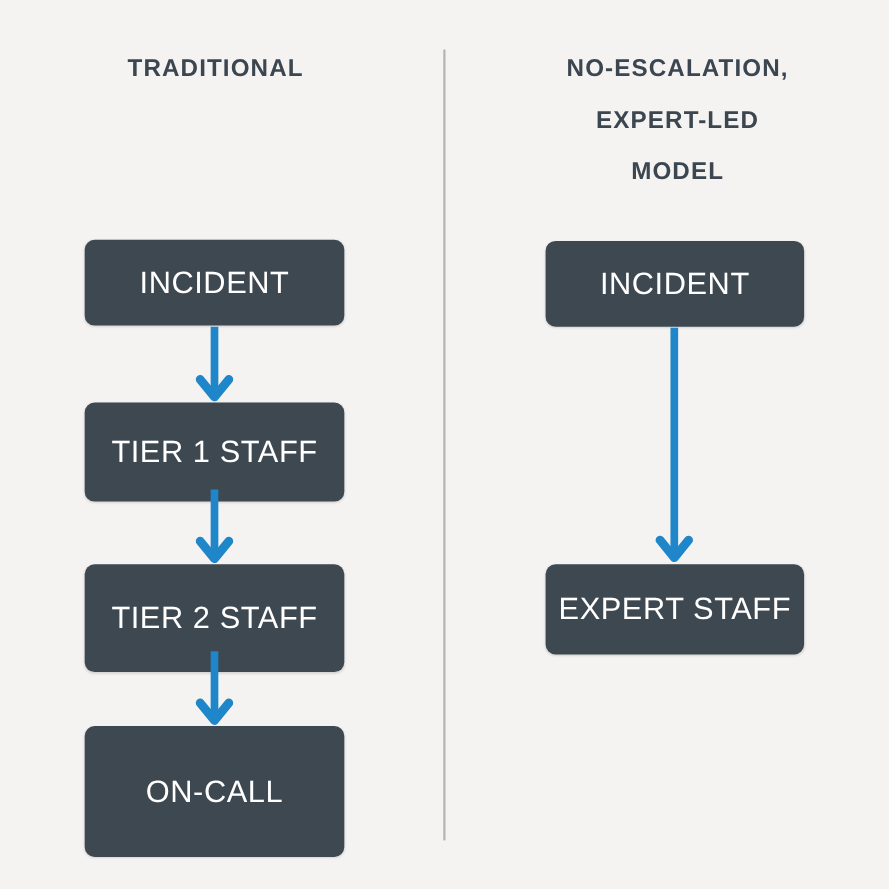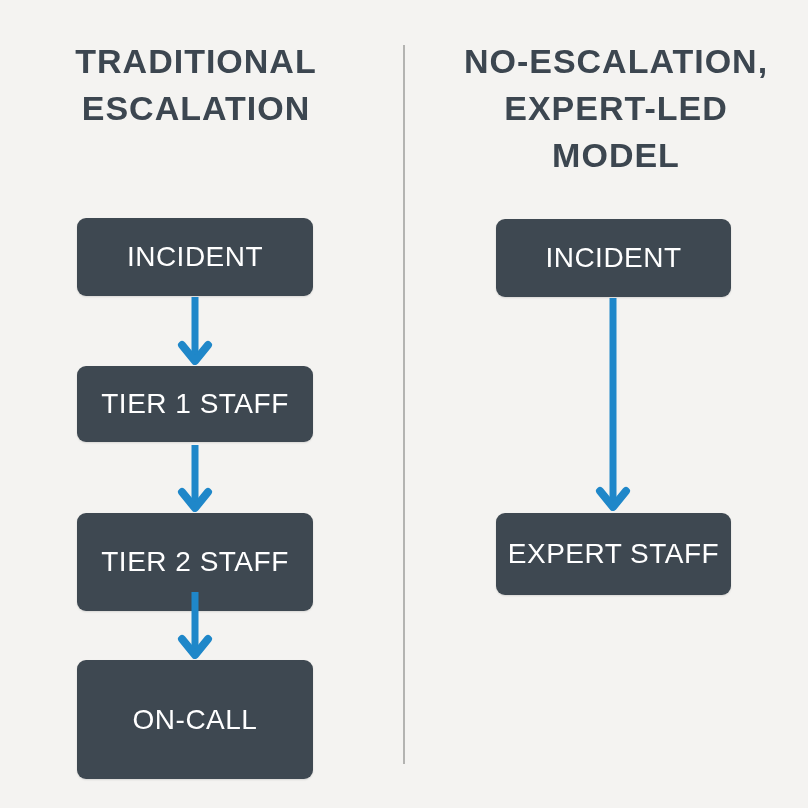--- a/index.html
+++ b/index.html
@@ -15,57 +15,56 @@
     width:808px;height:808px;position:relative;overflow:hidden;
     background:var(--bg);
     font-family:"Liberation Sans", sans-serif;
   }
   .divider{
     position:absolute;left:403px;top:45px;width:2px;height:719px;
     background:var(--divider);
   }
   .title{
     position:absolute;top:38px;width:392px;
-    font-weight:bold;font-size:34px;line-height:47px;letter-spacing:1px;
+    font-weight:bold;font-size:22px;line-height:47px;letter-spacing:1px;
     color:var(--title-text);text-align:center;
   }
   .title-left{left:0;}
   .title-right{left:420px;}
   .title span{display:block;}
   .node{
     position:absolute;background:var(--node-fill);border-radius:9px;
     color:var(--node-text);font-weight:normal;font-size:28px;letter-spacing:.5px;
     line-height:32px;text-align:center;
     display:flex;flex-direction:column;align-items:center;justify-content:center;
     box-shadow:0 1px 2px rgba(0,0,0,.12);
   }
   .col-left .node{left:77px;width:236px;}
   .col-right .node{left:496px;width:235px;}
   .n-l1{top:218px;height:78px;}
-  .n-l2{top:366px;height:76px;}
+  .n-l2{top:366px;height:90px;}
   .n-l3{top:513px;height:98px;}
   .n-l4{top:660px;height:119px;}
   .n-r1{top:219px;height:78px;}
   .n-r2{top:513px;height:82px;}
   .arrow{position:absolute;width:40px;}
   .a-l1{left:175px;top:297px;height:68px;}
   .a-l2{left:175px;top:445px;height:67px;}
   .a-l3{left:175px;top:592px;height:67px;}
   .a-r1{left:593px;top:298px;height:213px;}
   .arrow line{stroke:var(--arrow);stroke-width:7;stroke-linecap:round;}
   .arrow polyline{stroke:var(--arrow);stroke-width:8;fill:none;stroke-linecap:round;stroke-linejoin:round;}
 </style>
 </head>
 <body>
 
 <div class="diagram">
 
   <div class="title title-left">
     <span>TRADITIONAL</span>
-    <span>ESCALATION</span>
   </div>
 
   <div class="title title-right">
     <span>NO-ESCALATION,</span>
     <span>EXPERT-LED</span>
     <span>MODEL</span>
   </div>
 
   <div class="divider"></div>
 

